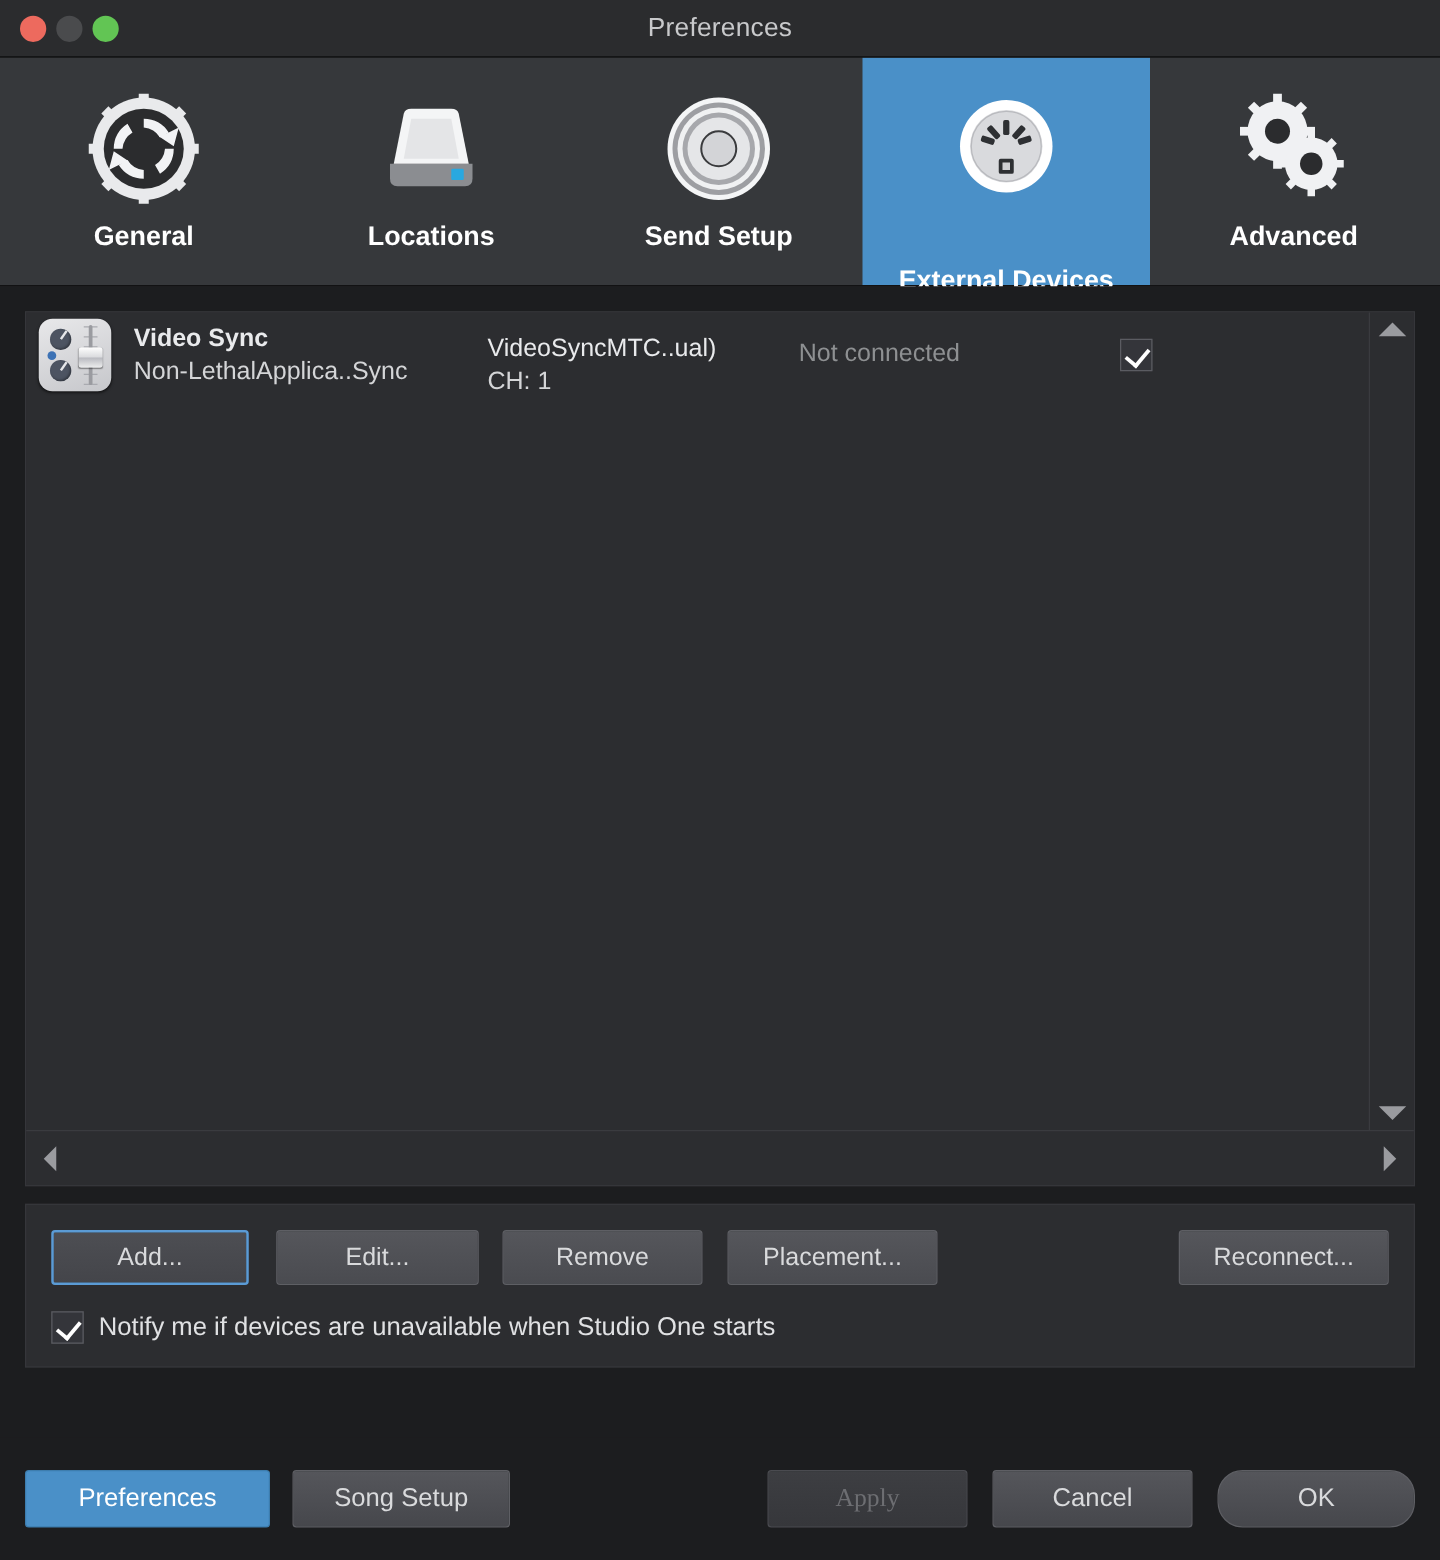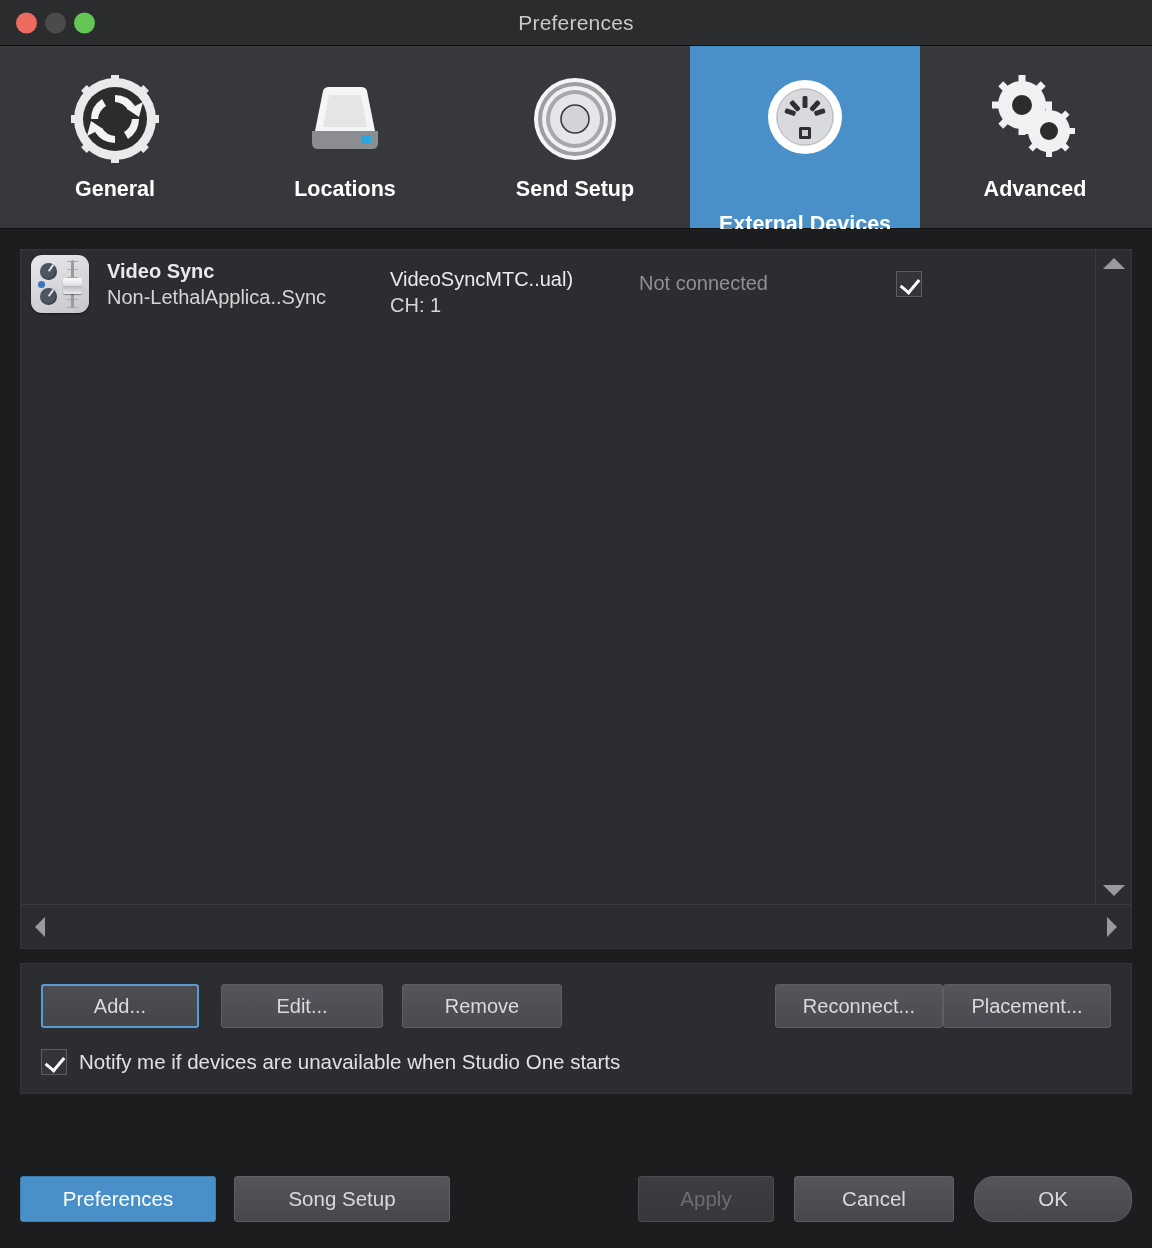--- a/index.html
+++ b/index.html
@@ -315,22 +315,22 @@
     background: #4a90c8;
     border: 1px solid #3d7dae;
     color: #ffffff;
   }
   .fbtn.disabled {
     color: #6d6e72;
     background: linear-gradient(180deg,#3d3e42 0%,#36373b 100%);
     border: 1px solid #4a4b50;
   }
   .fbtn.w-pref { width: 196px; margin-right: 18px; }
-  .fbtn.w-song { width: 216px; }
-  .fbtn.w-apply { width: 136px; margin-left: auto; margin-right: 20px; }
+  .fbtn.w-song { width: 174px; }
+  .fbtn.w-apply { width: 160px; margin-left: auto; margin-right: 20px; font-family: Liberation Serif, serif; }
   .fbtn.w-cancel { width: 160px; margin-right: 20px; }
   .fbtn.w-ok { width: 158px; border-radius: 20px; }
 </style>
 </head>
 <body>
 
 <div class="window">
 
   <div class="titlebar">
     <div class="traffic">
@@ -526,22 +526,22 @@
         <div class="arrow left"></div>
         <div class="arrow right"></div>
       </div>
     </div>
 
     <div class="actions-panel">
       <div class="btn-row">
         <div class="btn w-add focused">Add...</div>
         <div class="btn w-edit">Edit...</div>
         <div class="btn w-rem">Remove</div>
+        <div class="btn w-place">Placement...</div>
         <div class="btn w-recon">Reconnect...</div>
-        <div class="btn w-place">Placement...</div>
       </div>
       <div class="notify-row">
         <div class="cb checked"></div>
         <div class="notify-label">Notify me if devices are unavailable when Studio One starts</div>
       </div>
     </div>
   </div>
 
   <div class="footer">
     <div class="fbtn accent w-pref">Preferences</div>

